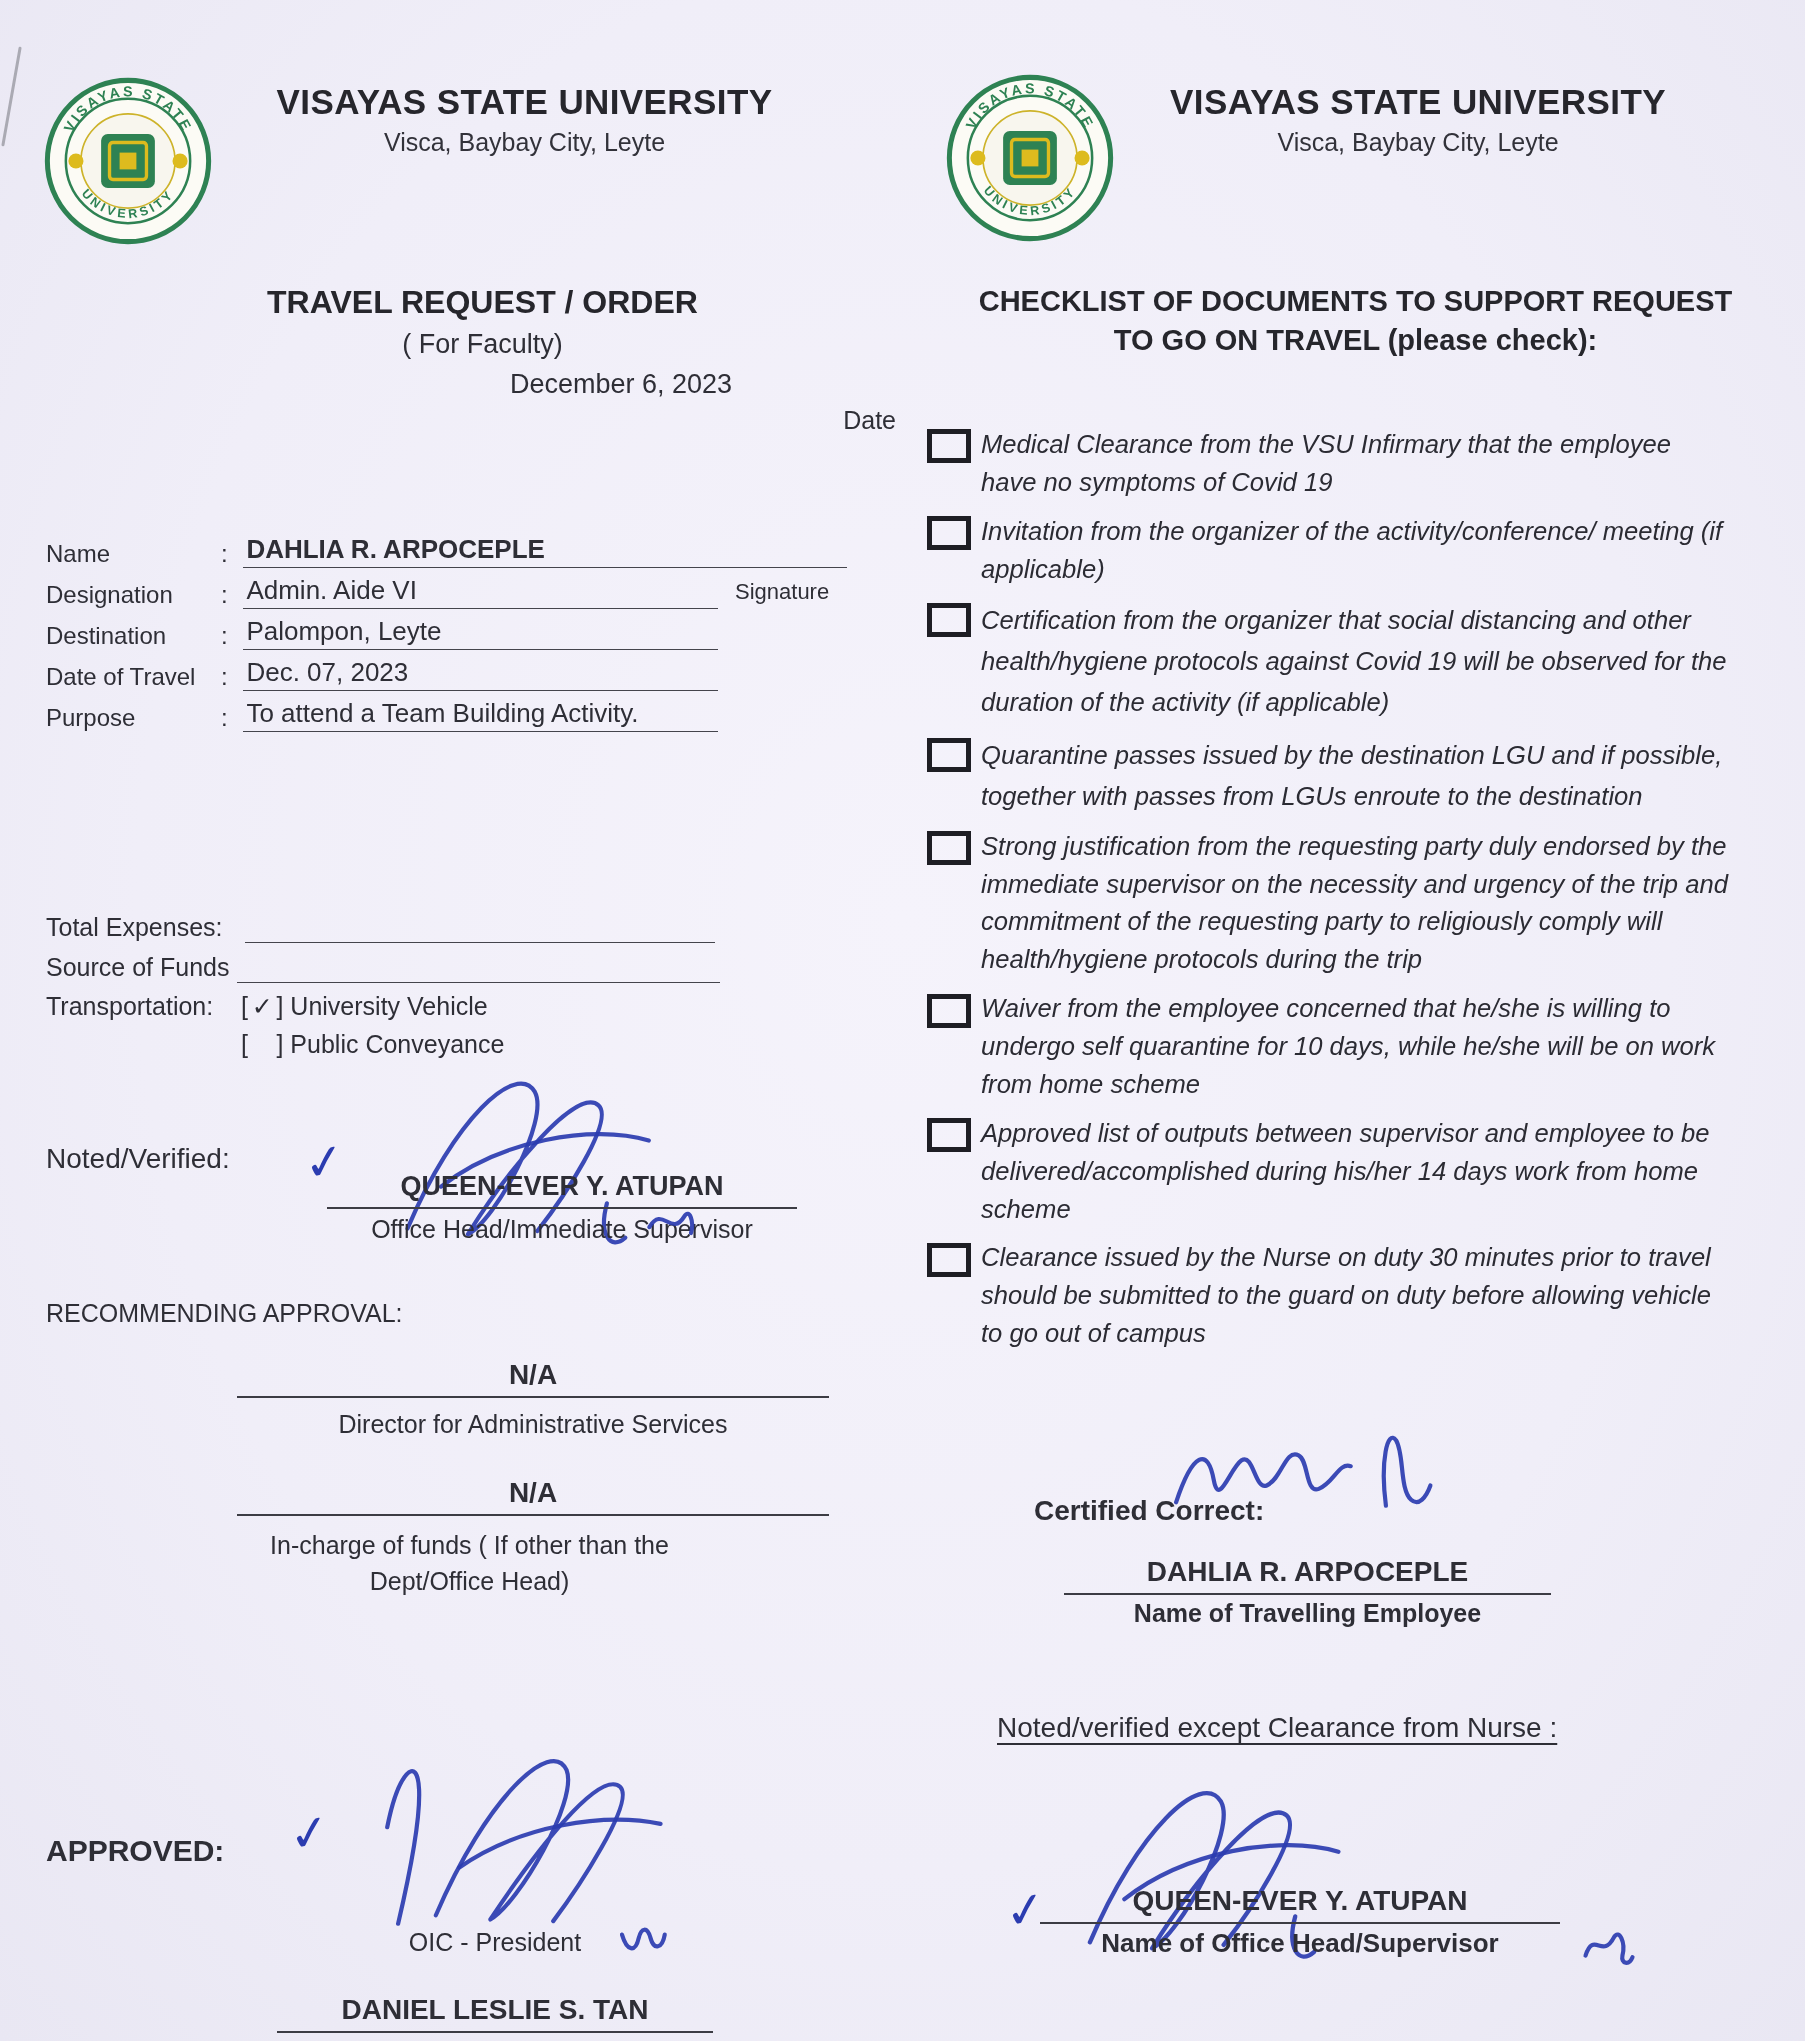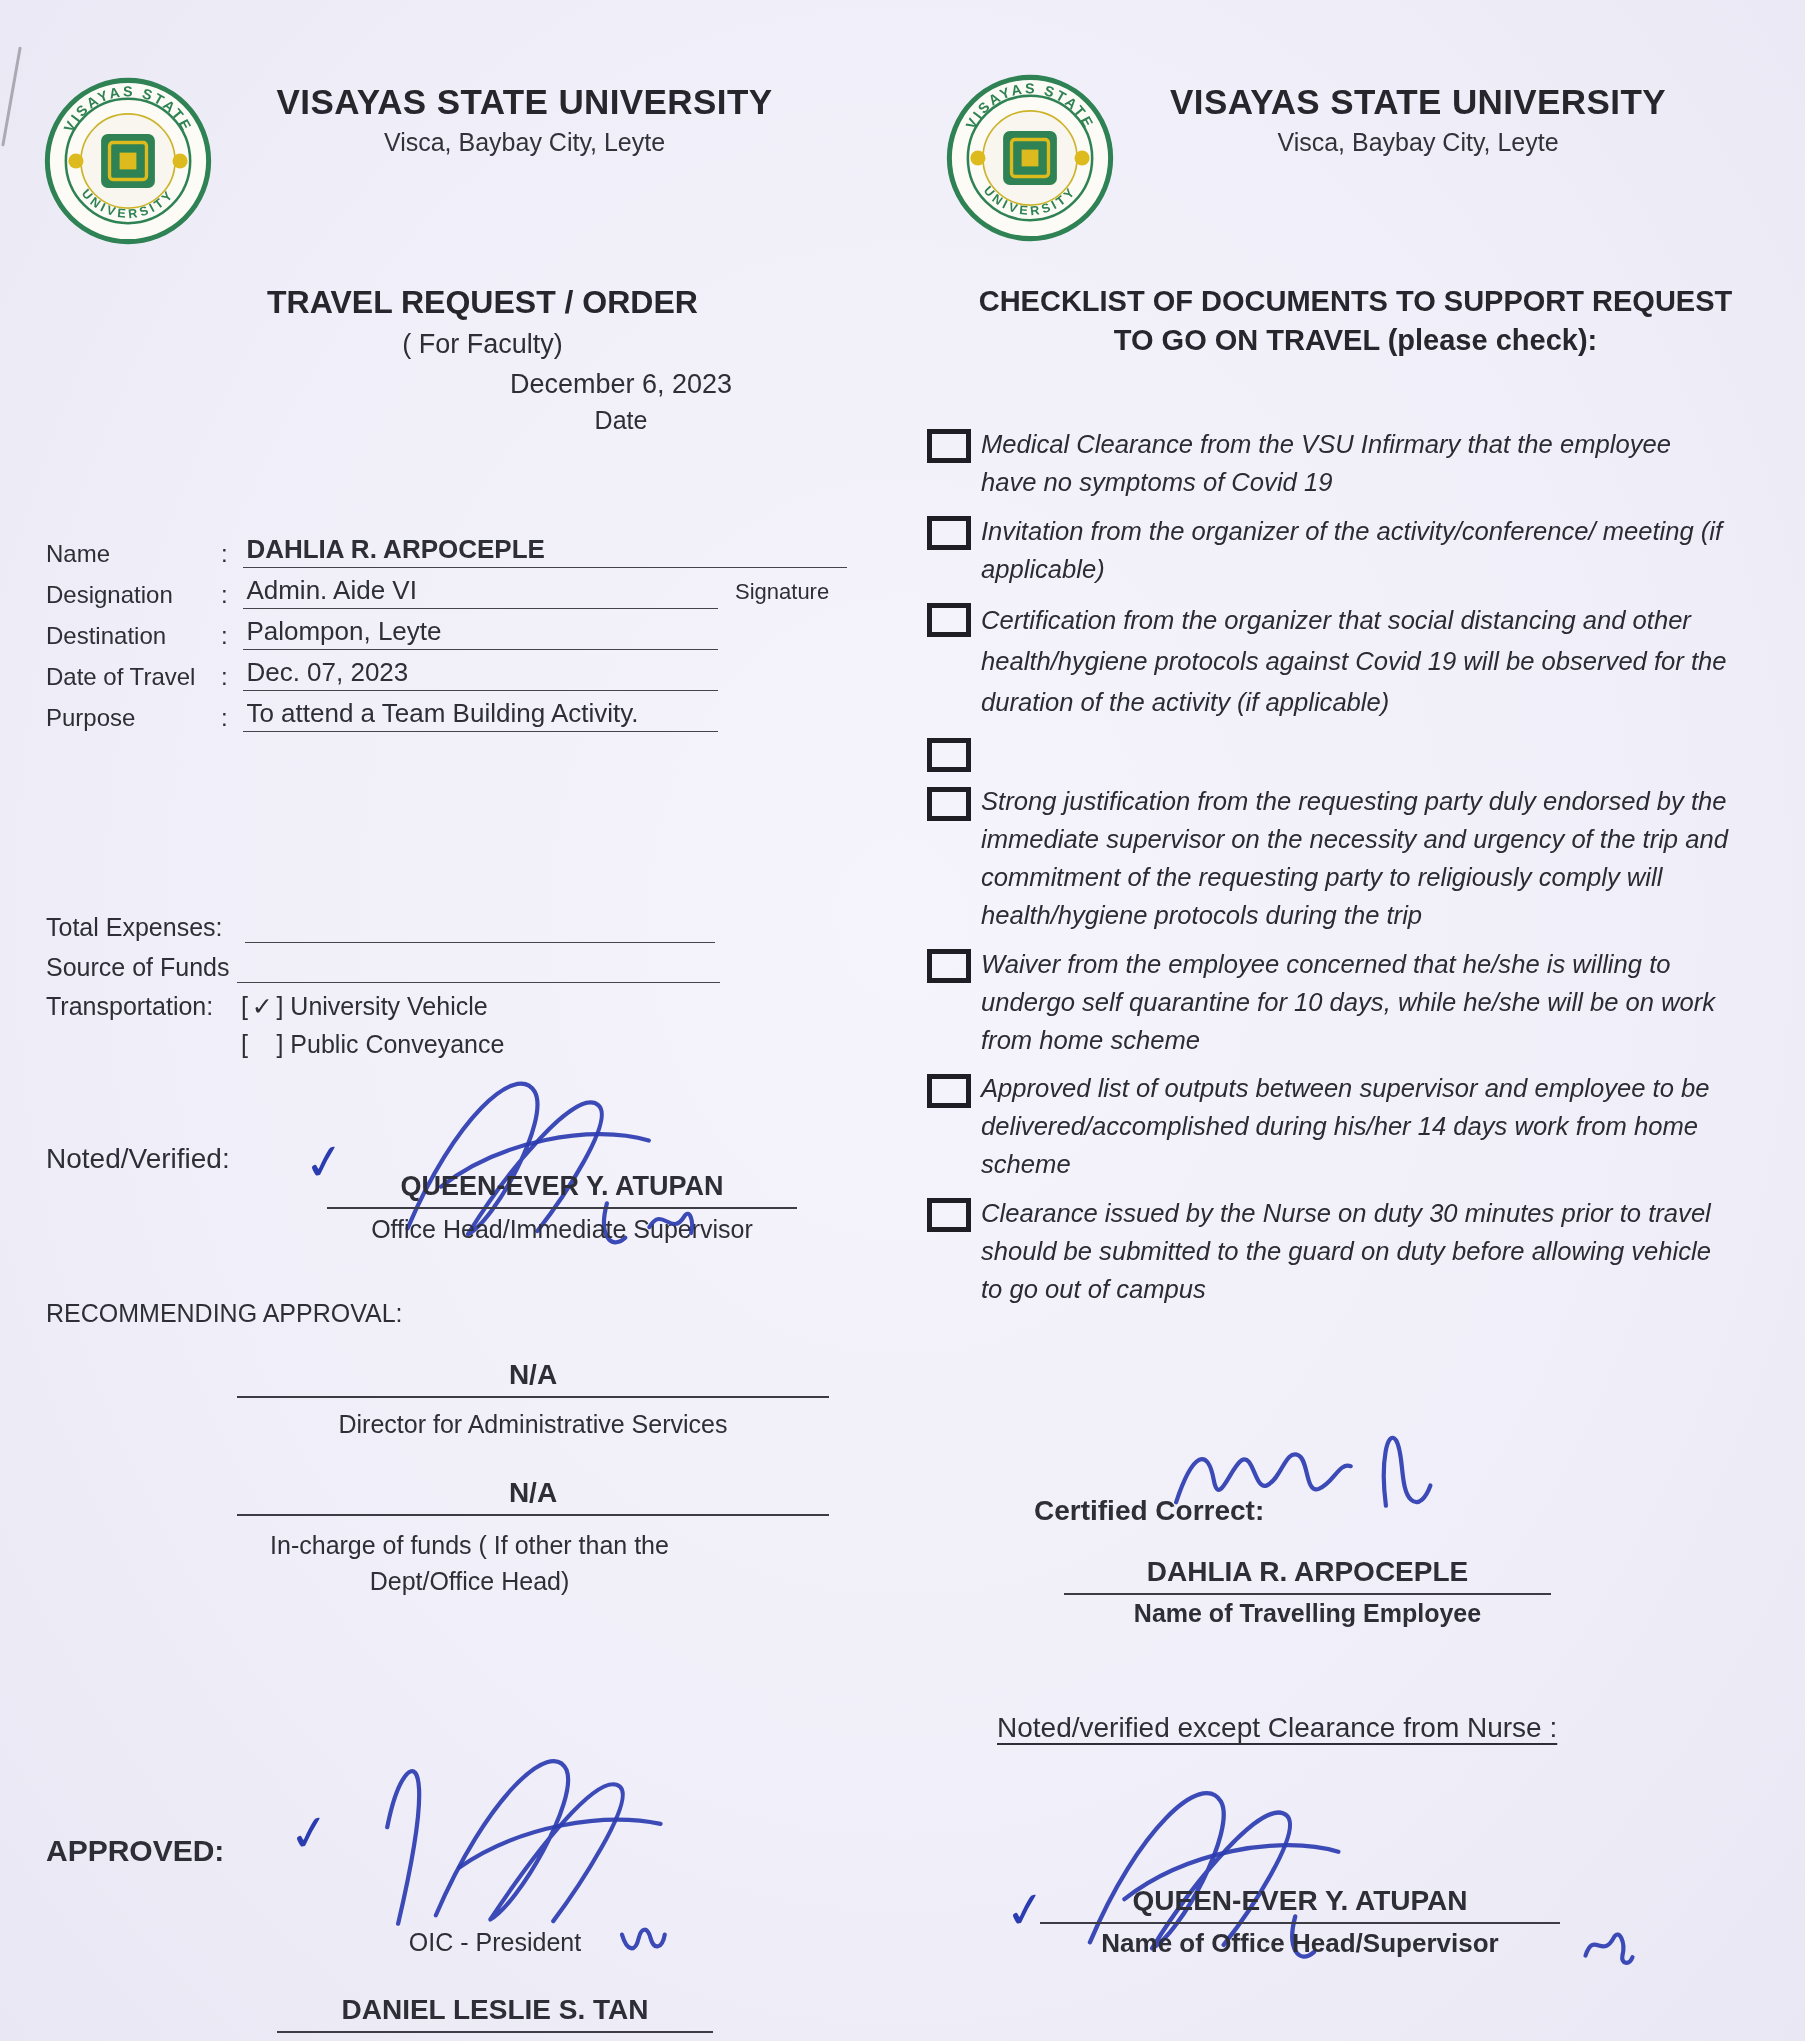--- a/index.html
+++ b/index.html
@@ -71,21 +71,21 @@
     <rect x="78" y="78" width="44" height="44" rx="4" fill="none" stroke="#ddbb1e" stroke-width="4"></rect>
     <rect x="90" y="90" width="20" height="20" fill="#ddbb1e"></rect>
   </svg>
 
   <div class="abs c h-univ" style="left:193px;top:82px;width:663px;">VISAYAS STATE UNIVERSITY</div>
   <div class="abs c h-addr" style="left:193px;top:128px;width:663px;">Visca, Baybay City, Leyte</div>
 
   <div class="abs c h-form" style="left:193px;top:284px;width:579px;">TRAVEL REQUEST / ORDER</div>
   <div class="abs c t32" style="left:193px;top:329px;width:579px;">( For Faculty)</div>
   <div class="abs c t32" style="left:361px;top:369px;width:520px;">December 6, 2023</div>
-  <div class="abs c t30" style="left:361px;top:406px;width:520px;">Date</div>
+  <div class="abs c t30" style="left:376px;top:406px;width:520px;text-align:right;">Date</div>
 
   <div class="abs fields" style="left:46px;top:527px;">
     <div class="frow">
       <span class="flabel">Name</span>
       <span class="fcolon">:</span>
       <span class="fval w-name b">DAHLIA R. ARPOCEPLE</span>
     </div>
     <div class="frow">
       <span class="flabel">Designation</span>
       <span class="fcolon">:</span>
@@ -195,20 +195,21 @@
     <div class="chk-item">
       <span class="chk-box"></span>
       <span class="chk-text">Invitation from the organizer of the activity/conference/ meeting (if applicable)</span>
     </div>
     <div class="chk-item">
       <span class="chk-box"></span>
       <span class="chk-text" style="line-height:1.62;">Certification from the organizer that social distancing and other health/hygiene protocols against Covid 19 will be observed for the duration of the activity (if applicable)</span>
     </div>
     <div class="chk-item">
       <span class="chk-box"></span>
+      <span class="chk-text" style="line-height:1.6;">Quarantine passes issued by the destination LGU and if possible, together with passes from LGUs enroute to the destination</span>
     </div>
     <div class="chk-item">
       <span class="chk-box"></span>
       <span class="chk-text">Strong justification from the requesting party duly endorsed by the immediate supervisor on the necessity and urgency of the trip and commitment of the requesting party to religiously comply will health/hygiene protocols during the trip</span>
     </div>
     <div class="chk-item">
       <span class="chk-box"></span>
       <span class="chk-text">Waiver from the employee concerned that he/she is willing to undergo self quarantine for 10 days, while he/she will be on work from home scheme</span>
     </div>
     <div class="chk-item">

